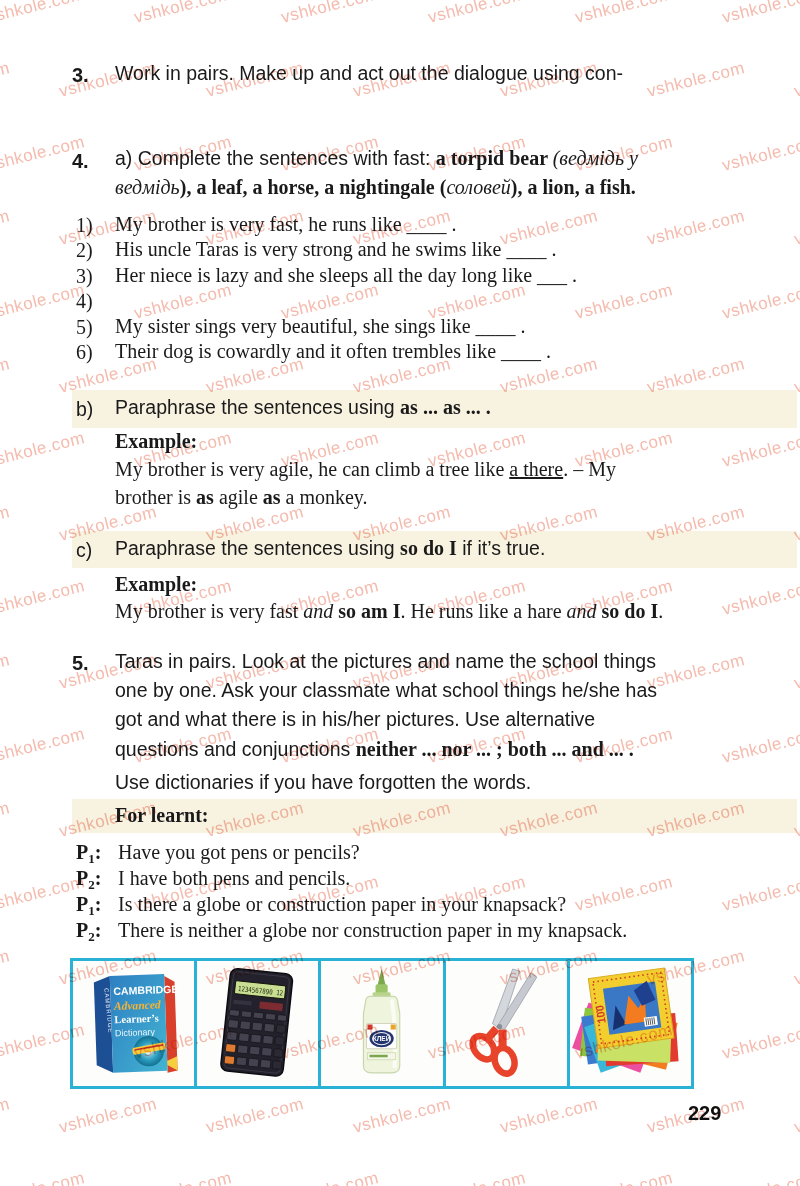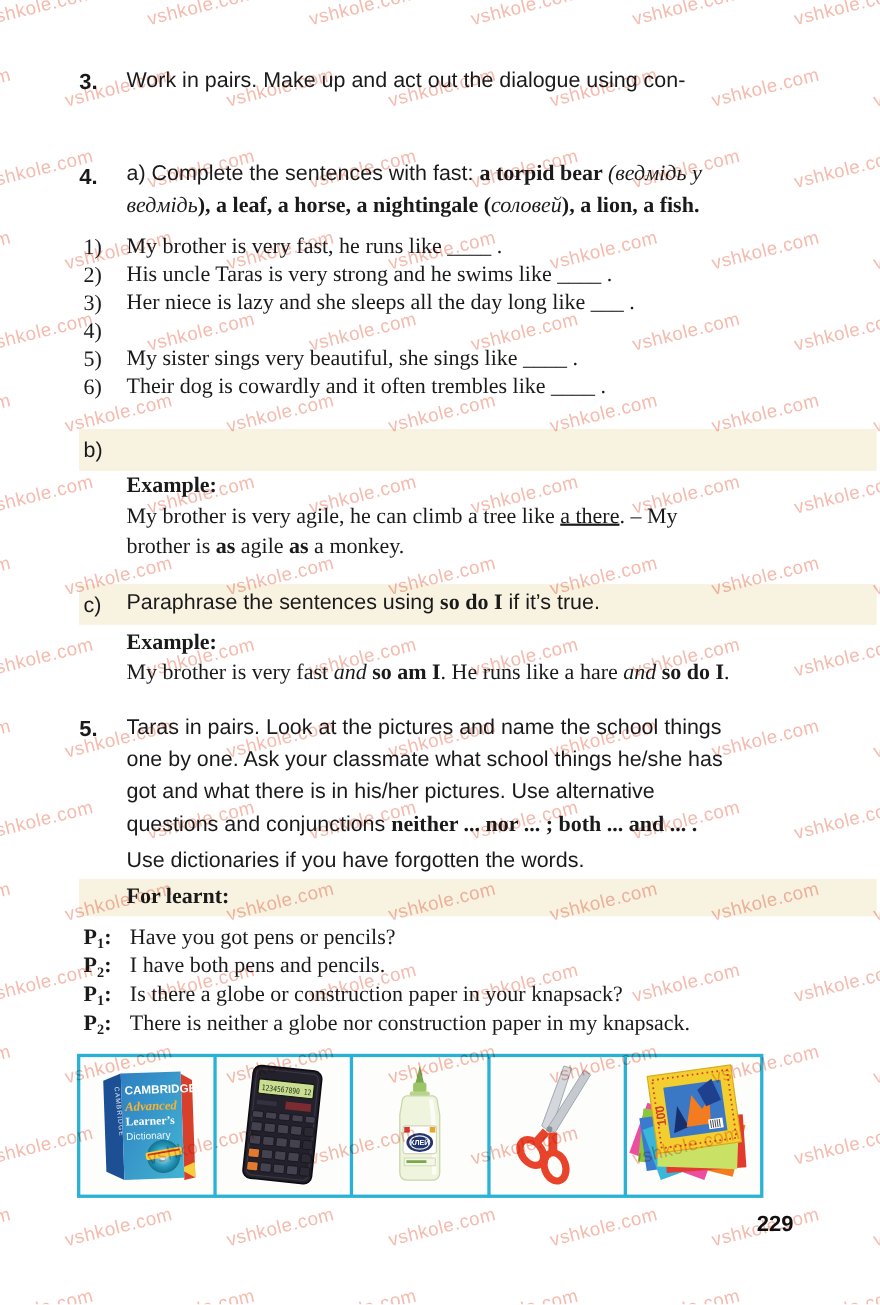--- a/index.html
+++ b/index.html
@@ -55,20 +55,21 @@
   <div class="l serif" style="left:115px;top:239px;">His uncle Taras is very strong and he swims like ____ .</div>
   <div class="l itemnum" style="left:76px;top:265px;">3)</div>
   <div class="l serif" style="left:115px;top:265px;">Her niece is lazy and she sleeps all the day long like ___ .</div>
   <div class="l itemnum" style="left:76px;top:290px;">4)</div>
   <div class="l itemnum" style="left:76px;top:316px;">5)</div>
   <div class="l serif" style="left:115px;top:316px;">My sister sings very beautiful, she sings like ____ .</div>
   <div class="l itemnum" style="left:76px;top:341px;">6)</div>
   <div class="l serif" style="left:115px;top:341px;">Their dog is cowardly and it often trembles like ____ .</div>
 
   <div class="l lbl" style="left:76px;top:398px;">b)</div>
+  <div class="l" style="left:115px;top:397px;"><span class="seg sans">Paraphrase the sentences using </span><span class="seg bserif">as ... as ... .</span></div>
   <div class="l exlabel" style="left:115px;top:430px;">Example:</div>
   <div class="l" style="left:115px;top:459px;"><span class="seg serif">My brother is very agile, he can climb a tree like </span><span class="seg userif">a there</span><span class="seg serif">. – My</span></div>
   <div class="l" style="left:115px;top:487px;"><span class="seg serif">brother is </span><span class="seg bserif">as</span><span class="seg serif"> agile </span><span class="seg bserif">as</span><span class="seg serif"> a monkey.</span></div>
 
   <div class="l lbl" style="left:76px;top:539px;">c)</div>
   <div class="l" style="left:115px;top:538px;"><span class="seg sans">Paraphrase the sentences using </span><span class="seg bserif">so do I</span><span class="seg sans"> if it’s true.</span></div>
   <div class="l exlabel" style="left:115px;top:573px;">Example:</div>
   <div class="l" style="left:115px;top:601px;"><span class="seg serif">My brother is very fast </span><span class="seg iserif">and </span><span class="seg bserif">so am I</span><span class="seg serif">. He runs like a hare </span><span class="seg iserif">and </span><span class="seg bserif">so do I</span><span class="seg serif">.</span></div>
 
   <div class="l tasknum" style="left:72px;top:652px;">5.</div>

